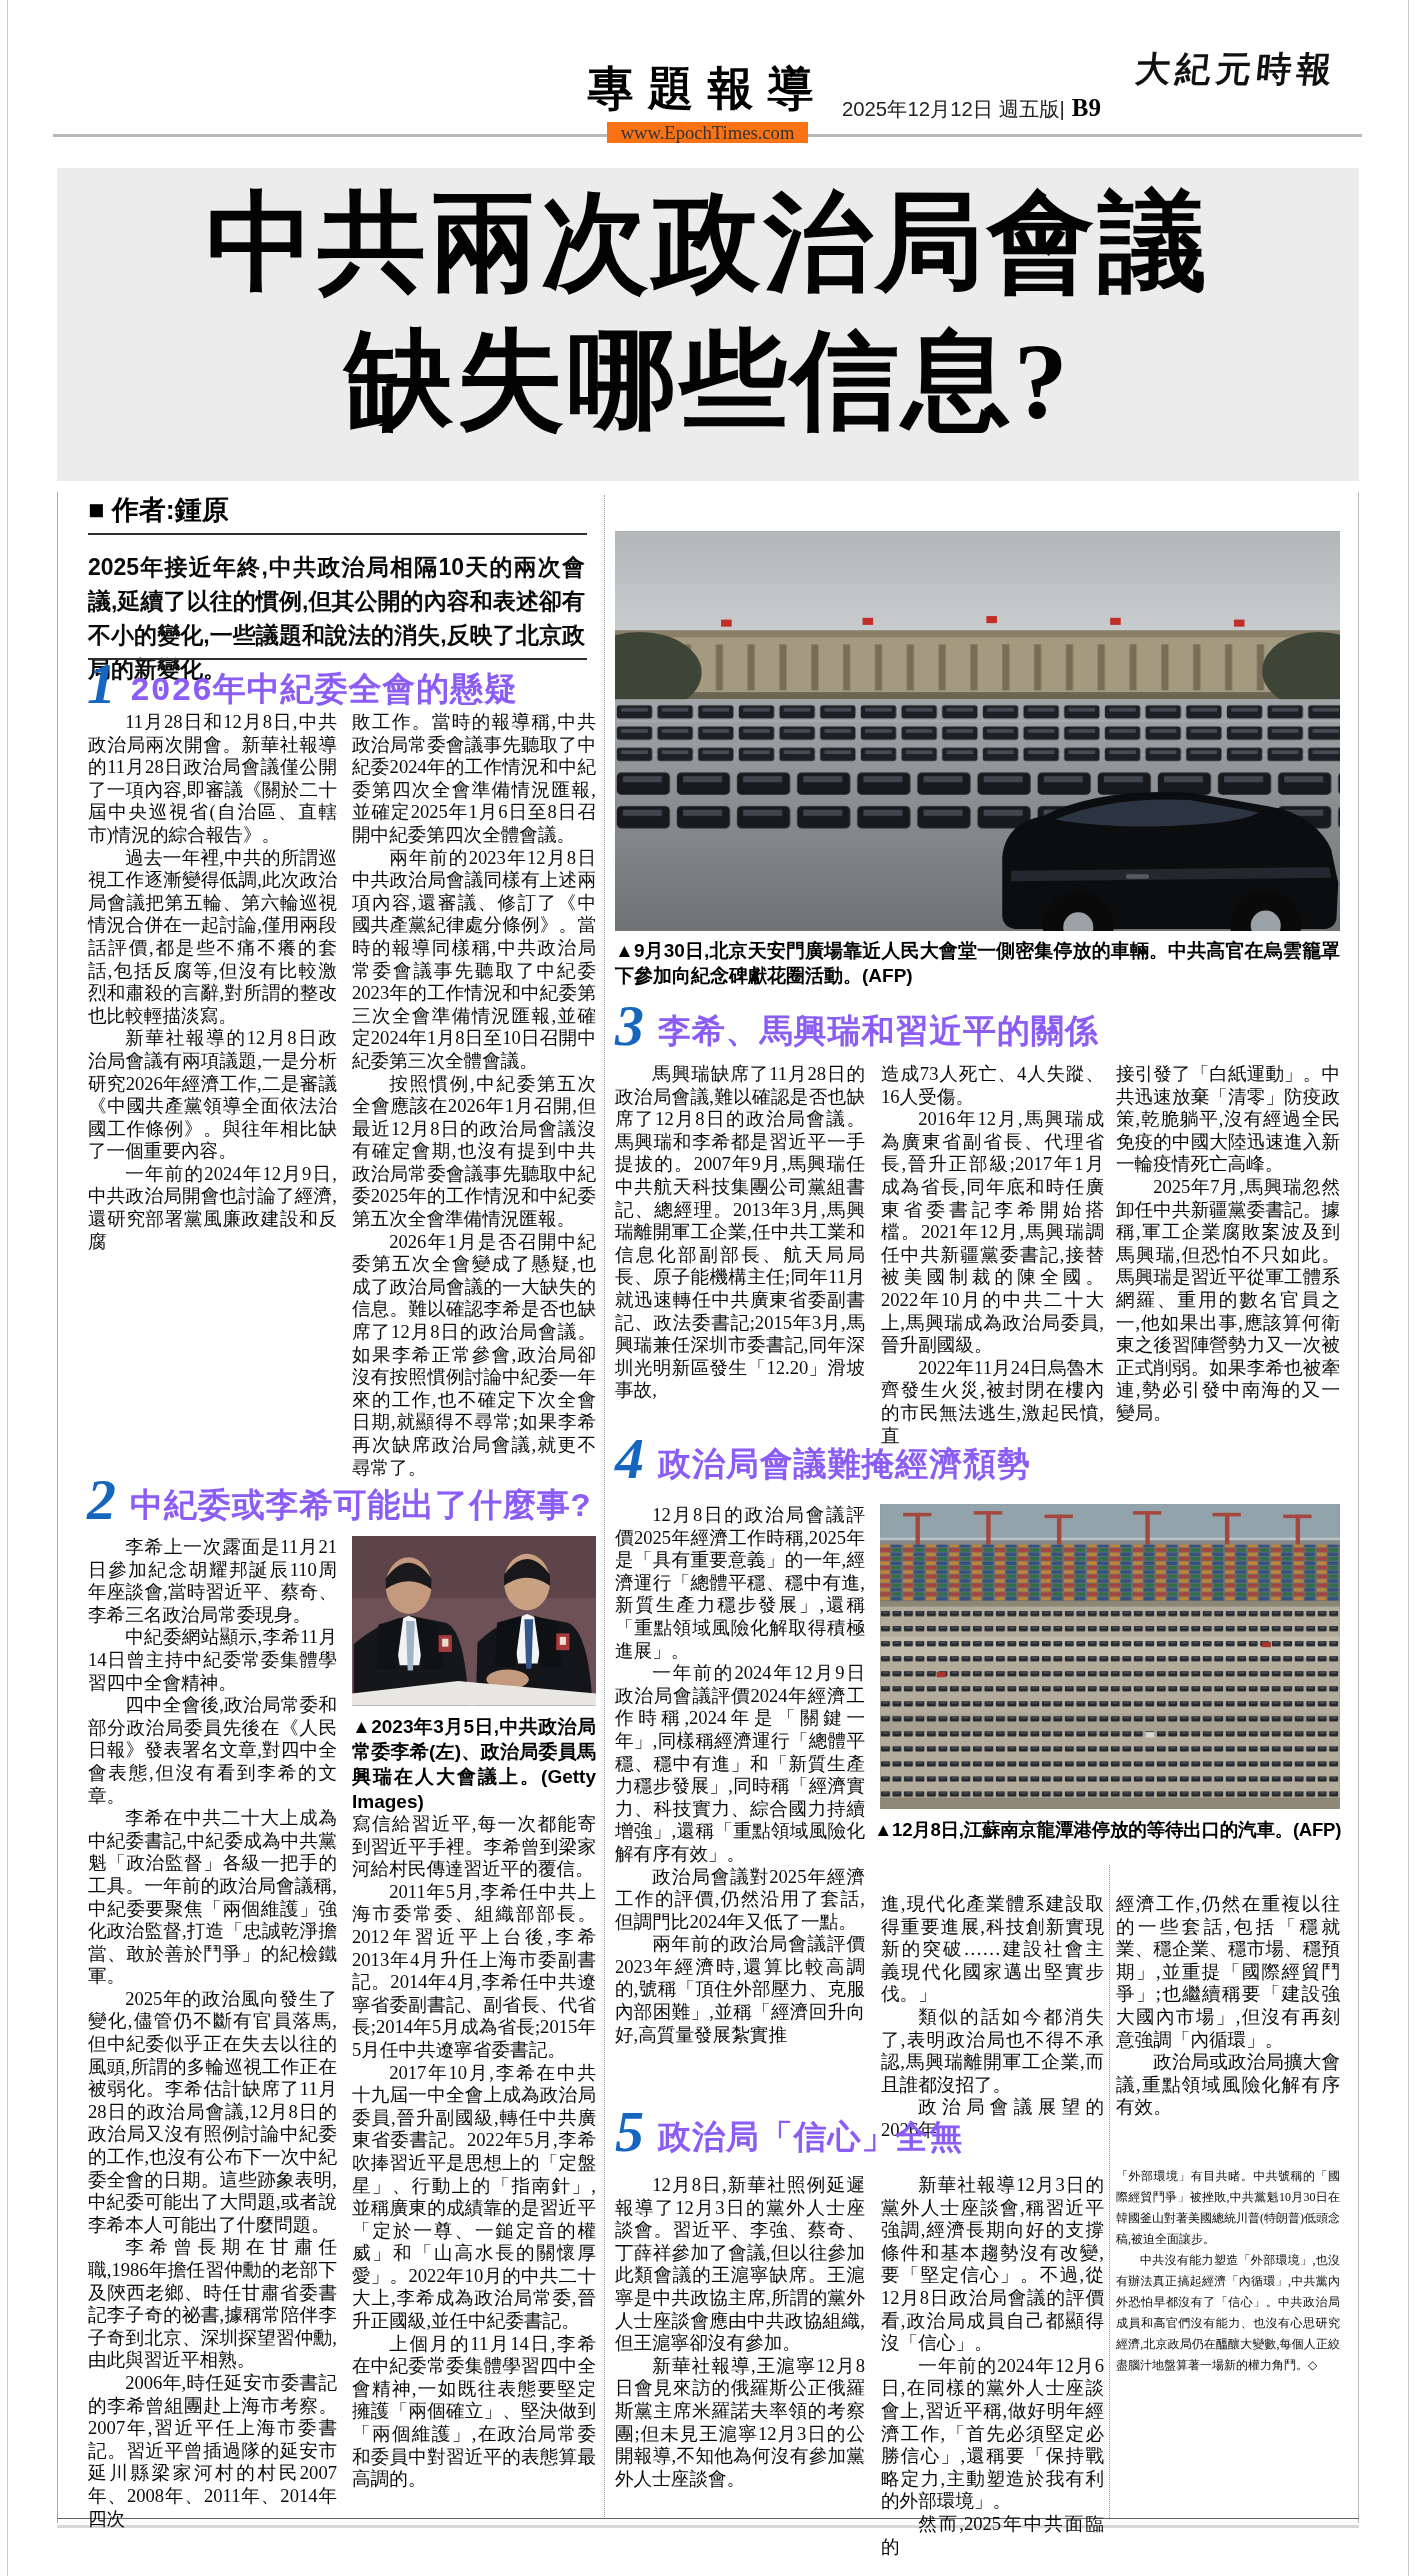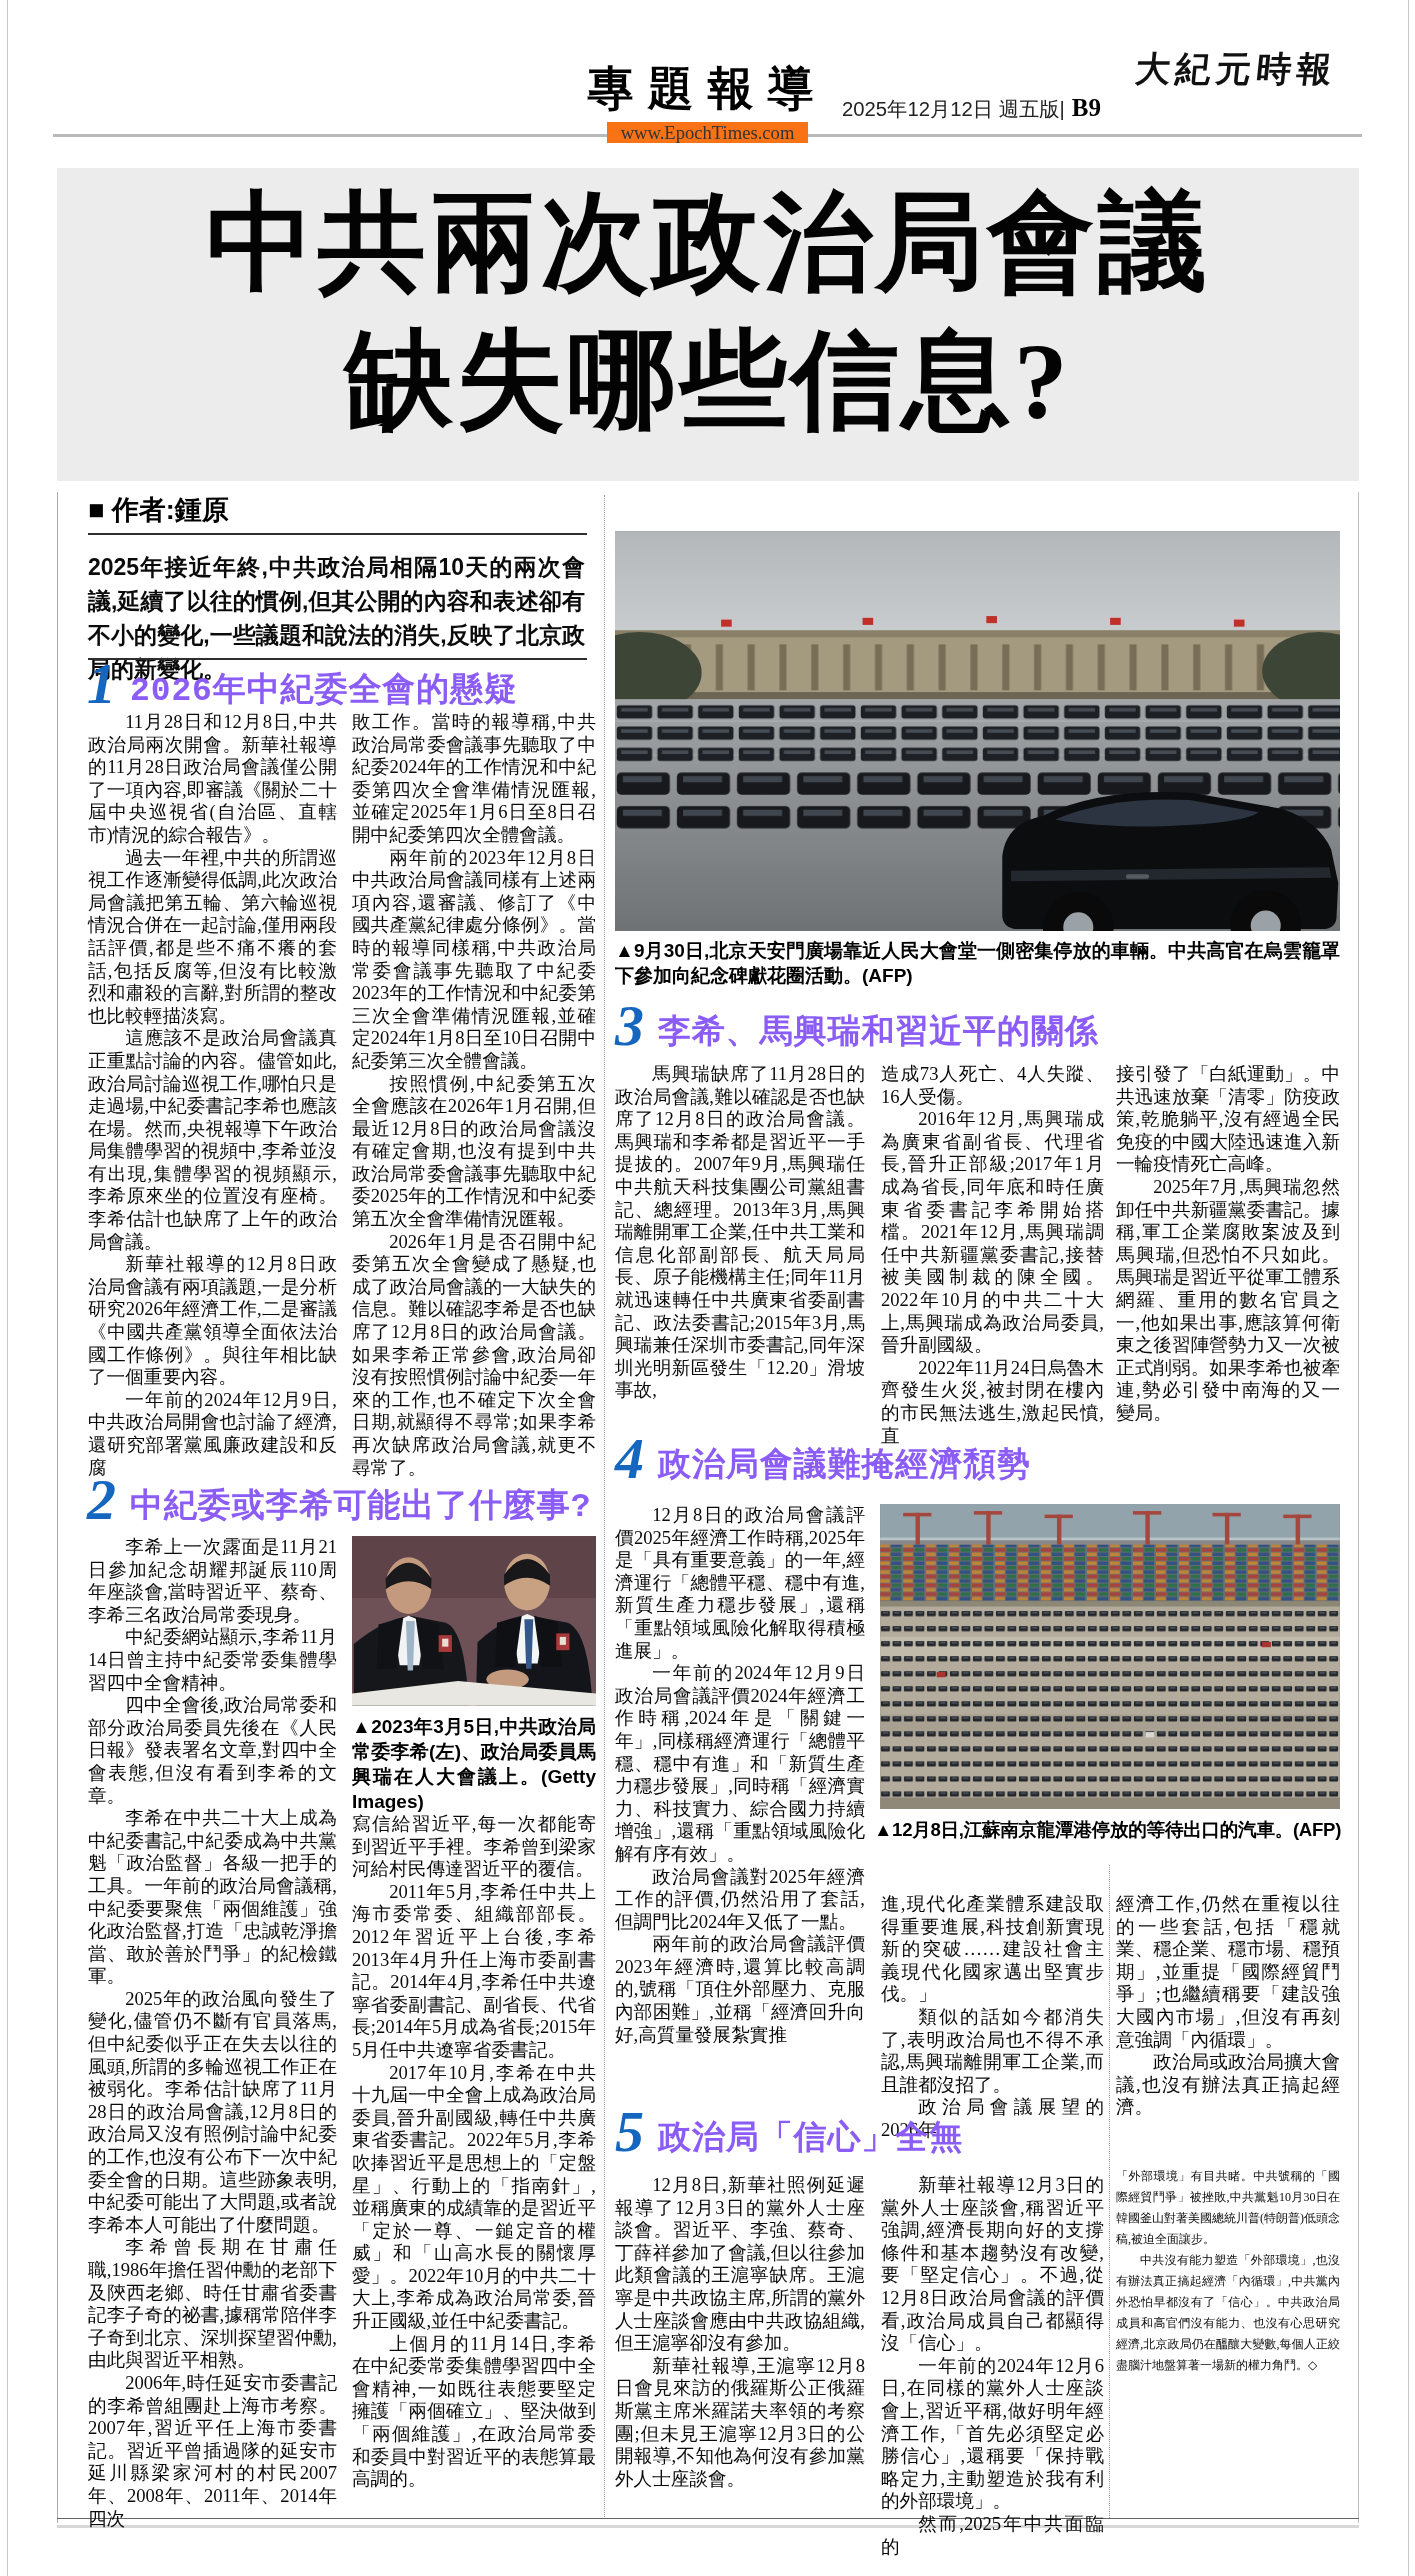--- a/index.html
+++ b/index.html
@@ -87,21 +87,20 @@
   <div class="abs intro">2025年接近年終,中共政治局相隔10天的兩次會議,延續了以往的慣例,但其公開的內容和表述卻有不小的變化,一些議題和說法的消失,反映了北京政局的新變化。</div>
   <div class="abs rule" style="left:88px;top:658px;width:499px;"></div>
 
   <div class="abs sec-head" style="left:87px;top:656px;">
     <span class="sec-num">1</span>
     <span class="sec-title">2026年中紀委全會的懸疑</span>
   </div>
   <div class="abs col" style="left:88px;top:711px;width:249px;">
       <p>11月28日和12月8日,中共政治局兩次開會。新華社報導的11月28日政治局會議僅公開了一項內容,即審議《關於二十屆中央巡視省(自治區、直轄市)情況的綜合報告》。</p>
       <p>過去一年裡,中共的所謂巡視工作逐漸變得低調,此次政治局會議把第五輪、第六輪巡視情況合併在一起討論,僅用兩段話評價,都是些不痛不癢的套話,包括反腐等,但沒有比較激烈和肅殺的言辭,對所謂的整改也比較輕描淡寫。</p>
-      <p>這應該不是政治局會議真正重點討論的內容。儘管如此,政治局討論巡視工作,哪怕只是走過場,中紀委書記李希也應該在場。然而,央視報導下午政治局集體學習的視頻中,李希並沒有出現,集體學習的視頻顯示,李希原來坐的位置沒有座椅。李希估計也缺席了上午的政治局會議。</p>
       <p>新華社報導的12月8日政治局會議有兩項議題,一是分析研究2026年經濟工作,二是審議《中國共產黨領導全面依法治國工作條例》。與往年相比缺了一個重要內容。</p>
       <p>一年前的2024年12月9日,中共政治局開會也討論了經濟,還研究部署黨風廉政建設和反腐</p>
     </div>
   <div class="abs col cont" style="left:352px;top:711px;width:244px;">
       <p>敗工作。當時的報導稱,中共政治局常委會議事先聽取了中紀委2024年的工作情況和中紀委第四次全會準備情況匯報,並確定2025年1月6日至8日召開中紀委第四次全體會議。</p>
       <p>兩年前的2023年12月8日中共政治局會議同樣有上述兩項內容,還審議、修訂了《中國共產黨紀律處分條例》。當時的報導同樣稱,中共政治局常委會議事先聽取了中紀委2023年的工作情況和中紀委第三次全會準備情況匯報,並確定2024年1月8日至10日召開中紀委第三次全體會議。</p>
       <p>按照慣例,中紀委第五次全會應該在2026年1月召開,但最近12月8日的政治局會議沒有確定會期,也沒有提到中共政治局常委會議事先聽取中紀委2025年的工作情況和中紀委第五次全會準備情況匯報。</p>
       <p>2026年1月是否召開中紀委第五次全會變成了懸疑,也成了政治局會議的一大缺失的信息。難以確認李希是否也缺席了12月8日的政治局會議。如果李希正常參會,政治局卻沒有按照慣例討論中紀委一年來的工作,也不確定下次全會日期,就顯得不尋常;如果李希再次缺席政治局會議,就更不尋常了。</p>
     </div>
 
@@ -294,21 +293,21 @@
   </div>
   <div class="abs caption one" style="left:874px;top:1817px;width:469px;font-size:18.6px;">▲12月8日,江蘇南京龍潭港停放的等待出口的汽車。(AFP)</div>
 
   <div class="abs col cont" style="left:881px;top:1893px;width:223px;">
       <p>進,現代化產業體系建設取得重要進展,科技創新實現新的突破……建設社會主義現代化國家邁出堅實步伐。」</p>
       <p>類似的話如今都消失了,表明政治局也不得不承認,馬興瑞離開軍工企業,而且誰都沒招了。</p>
       <p>政治局會議展望的2026年</p>
     </div>
   <div class="abs col cont" style="left:1116px;top:1893px;width:224px;">
       <p>經濟工作,仍然在重複以往的一些套話,包括「穩就業、穩企業、穩市場、穩預期」,並重提「國際經貿鬥爭」;也繼續稱要「建設強大國內市場」,但沒有再刻意強調「內循環」。</p>
-      <p>政治局或政治局擴大會議,也沒有辦法真正搞起經濟。</p>
+      <p>政治局或政治局擴大會議,重點領域風險化解有序有效。</p>
     </div>
 
   <div class="abs sec-head" style="left:615px;top:2104px;">
     <span class="sec-num">5</span>
     <span class="sec-title">政治局「信心」全無</span>
   </div>
   <div class="abs col" style="left:615px;top:2174px;width:250px;">
       <p>12月8日,新華社照例延遲報導了12月3日的黨外人士座談會。習近平、李強、蔡奇、丁薛祥參加了會議,但以往參加此類會議的王滬寧缺席。王滬寧是中共政協主席,所謂的黨外人士座談會應由中共政協組織,但王滬寧卻沒有參加。</p>
       <p>新華社報導,王滬寧12月8日會見來訪的俄羅斯公正俄羅斯黨主席米羅諾夫率領的考察團;但未見王滬寧12月3日的公開報導,不知他為何沒有參加黨外人士座談會。</p>
     </div>

